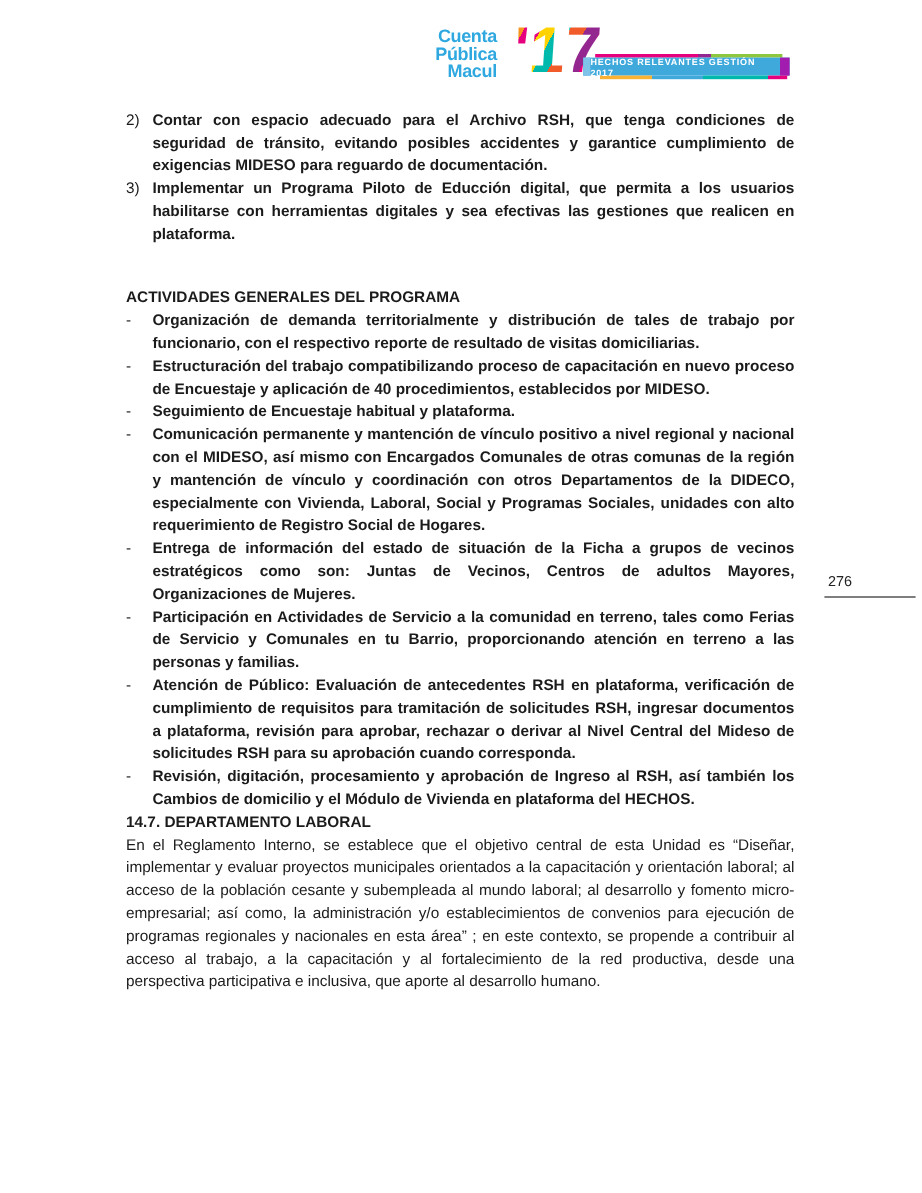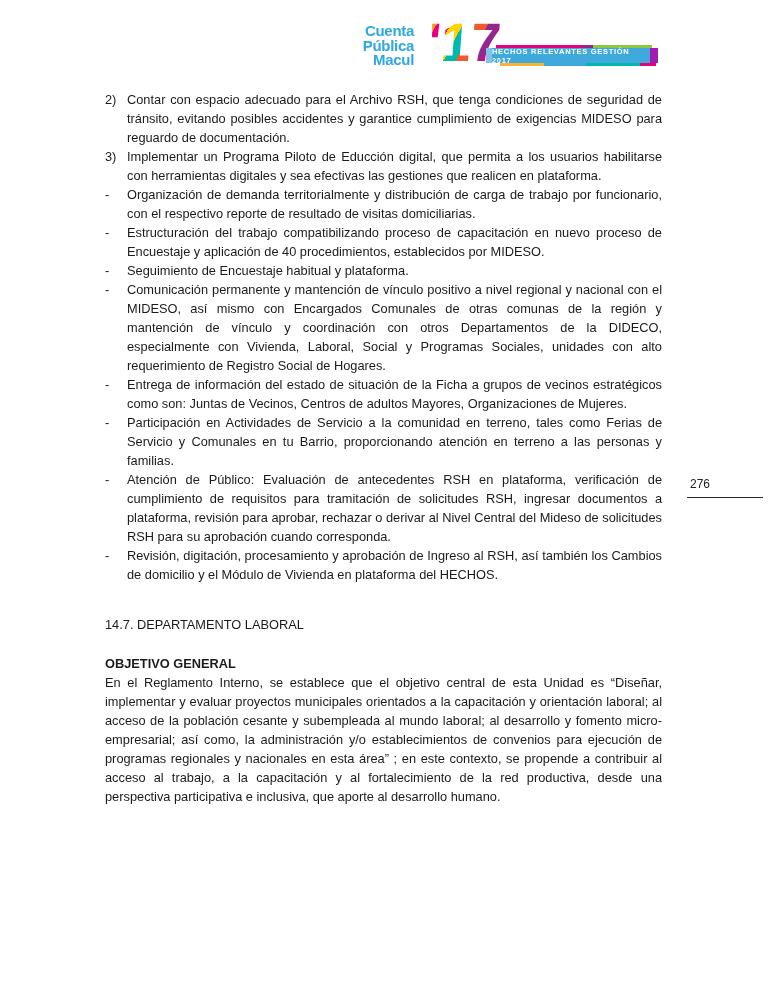--- a/index.html
+++ b/index.html
@@ -66,27 +66,27 @@
     position:absolute;left:105px;top:90px;width:557px;
     font-size:12.8px;line-height:19px;
   }
   .hang{
     display:flex;align-items:flex-start;
   }
   .hang .marker{
     flex:none;width:22px;
   }
   .hang .text{
-    flex:1;text-align:justify;
+    flex:1;text-align:justify;font-weight:bold;
   }
   .sec-title{
     font-weight:bold;margin-top:34px;
   }
   .h-dept{
-    font-weight:normal;margin-top:31px;
+    font-weight:bold;
   }
   .h-obj{
     font-weight:bold;margin-top:20px;
   }
   .para{
     text-align:justify;
   }
 </style>
 </head>
 <body>
@@ -112,24 +112,25 @@
 
     <div class="hang">
       <span class="marker">2)</span>
       <span class="text">Contar con espacio adecuado para el Archivo RSH, que tenga condiciones de seguridad de tránsito, evitando posibles accidentes y garantice cumplimiento de exigencias MIDESO para reguardo de documentación.</span>
     </div>
     <div class="hang">
       <span class="marker">3)</span>
       <span class="text">Implementar un Programa Piloto de Educción digital, que permita a los usuarios habilitarse con herramientas digitales y sea efectivas las gestiones que realicen en plataforma.</span>
     </div>
 
+    <div class="sec-title">ACTIVIDADES GENERALES DEL PROGRAMA</div>
 
     <div class="hang">
       <span class="marker">-</span>
-      <span class="text">Organización de demanda territorialmente y distribución de carga de trabajo por funcionario, con el respectivo reporte de resultado de visitas domiciliarias.</span>
+      <span class="text">Organización de demanda territorialmente y distribución de tales de trabajo por funcionario, con el respectivo reporte de resultado de visitas domiciliarias.</span>
     </div>
     <div class="hang">
       <span class="marker">-</span>
       <span class="text">Estructuración del trabajo compatibilizando proceso de capacitación en nuevo proceso de Encuestaje y aplicación de 40 procedimientos, establecidos por MIDESO.</span>
     </div>
     <div class="hang">
       <span class="marker">-</span>
       <span class="text">Seguimiento de Encuestaje habitual y plataforma.</span>
     </div>
     <div class="hang">
@@ -147,17 +148,16 @@
     <div class="hang">
       <span class="marker">-</span>
       <span class="text">Atención de Público: Evaluación de antecedentes RSH en plataforma, verificación de cumplimiento de requisitos para tramitación de solicitudes RSH, ingresar documentos a plataforma, revisión para aprobar, rechazar o derivar al Nivel Central del Mideso de solicitudes RSH para su aprobación cuando corresponda.</span>
     </div>
     <div class="hang">
       <span class="marker">-</span>
       <span class="text">Revisión, digitación, procesamiento y aprobación de Ingreso al RSH, así también los Cambios de domicilio y el Módulo de Vivienda en plataforma del HECHOS.</span>
     </div>
 
     <div class="h-dept">14.7. DEPARTAMENTO LABORAL</div>
-    <div class="h-obj">OBJETIVO GENERAL</div>
     <div class="para">En el Reglamento Interno, se establece que el objetivo central de esta Unidad es “Diseñar, implementar y evaluar proyectos municipales orientados a la capacitación y orientación laboral; al acceso de la población cesante y subempleada al mundo laboral; al desarrollo y fomento micro-empresarial; así como, la administración y/o establecimientos de convenios para ejecución de programas regionales y nacionales en esta área” ; en este contexto, se propende a contribuir al acceso al trabajo, a la capacitación y al fortalecimiento de la red productiva, desde una perspectiva participativa e inclusiva, que aporte al desarrollo humano.</div>
 
   </div>
 </div>
 
 </body></html>

